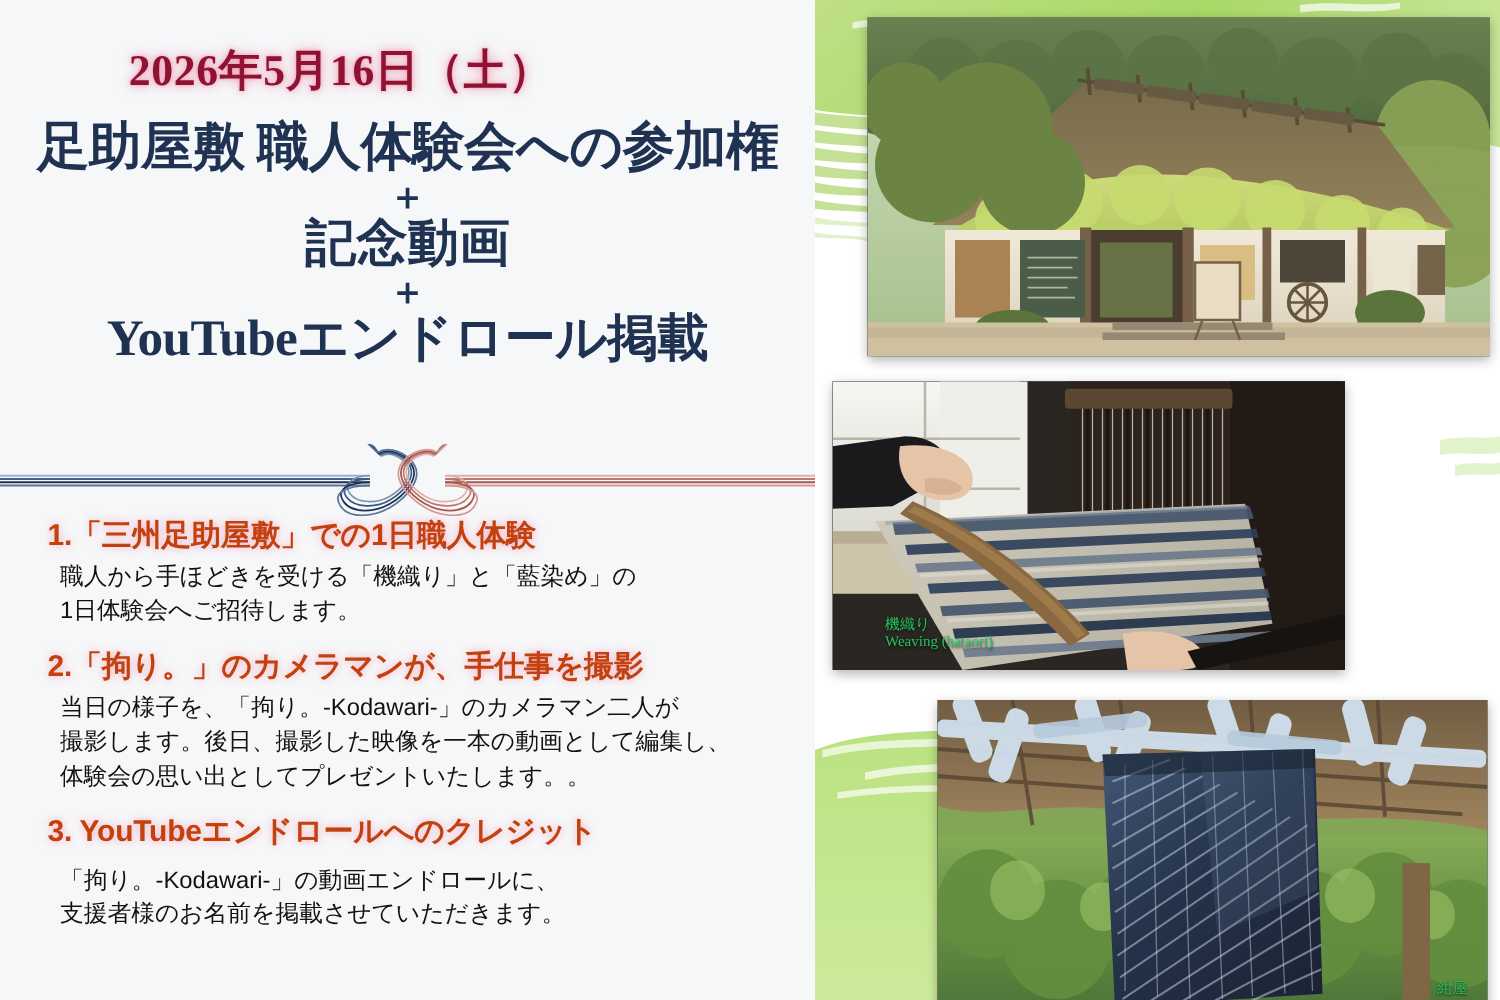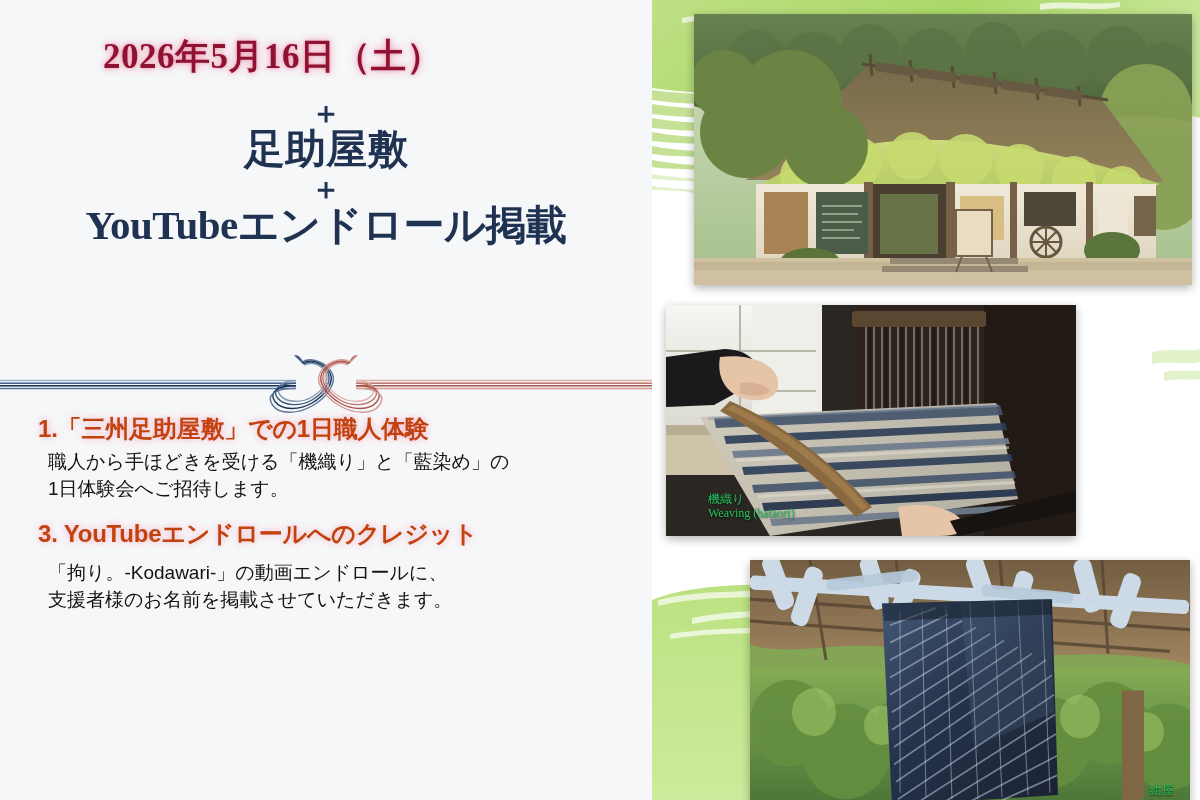--- a/index.html
+++ b/index.html
@@ -116,22 +116,23 @@
 </head>
 <body>
 
 <div id="root">
 
   <div class="left-panel">
 
     <div class="date-line">2026年5月16日（土）</div>
 
     <div class="headline">
+      <span class="l1">足助屋敷 職人体験会への参加権</span>
       <span class="plus">＋</span>
-      <span class="l2">足助屋敷</span>
+      <span class="l2">記念動画</span>
       <span class="plus">＋</span>
       <span class="l3">YouTubeエンドロール掲載</span>
     </div>
 
     <div class="divider">
       <svg viewBox="0 0 652 58" xmlns="http://www.w3.org/2000/svg">
         <defs>
           <g id="nstrands">
             <path d="M0 25 H300" stroke="#8e9fb4" stroke-width="1.6" fill="none"></path>
             <path d="M0 27.6 H300" stroke="#3d5878" stroke-width="1.6" fill="none"></path>
@@ -198,20 +199,28 @@
     <div class="list">
 
       <div class="item i1">
         <div class="item-head">1.「三州足助屋敷」での1日職人体験</div>
         <div class="item-body">
           <div>職人から手ほどきを受ける「機織り」と「藍染め」の</div>
           <div>1日体験会へご招待します。</div>
         </div>
       </div>
 
+      <div class="item i2">
+        <div class="item-head">2.「拘り。」のカメラマンが、手仕事を撮影</div>
+        <div class="item-body">
+          <div>当日の様子を、「拘り。-Kodawari-」のカメラマン二人が</div>
+          <div>撮影します。後日、撮影した映像を一本の動画として編集し、</div>
+          <div>体験会の思い出としてプレゼントいたします。。</div>
+        </div>
+      </div>
 
       <div class="item i3">
         <div class="item-head">3. YouTubeエンドロールへのクレジット</div>
         <div class="item-body">
           <div>「拘り。-Kodawari-」の動画エンドロールに、</div>
           <div>支援者様のお名前を掲載させていただきます。</div>
         </div>
       </div>
 
     </div>

